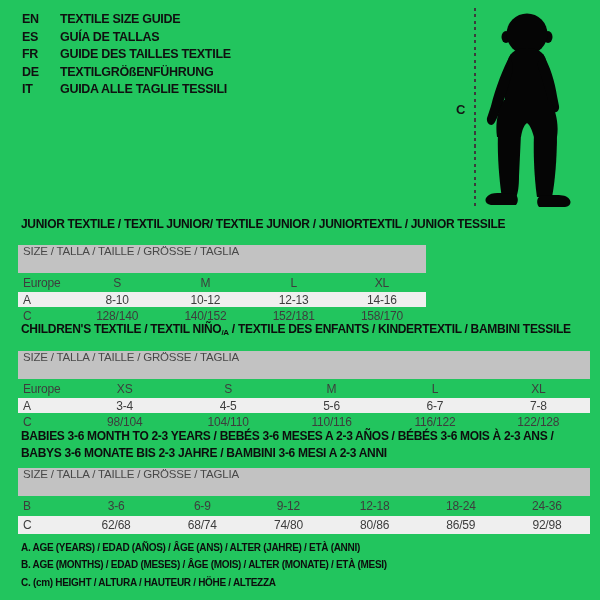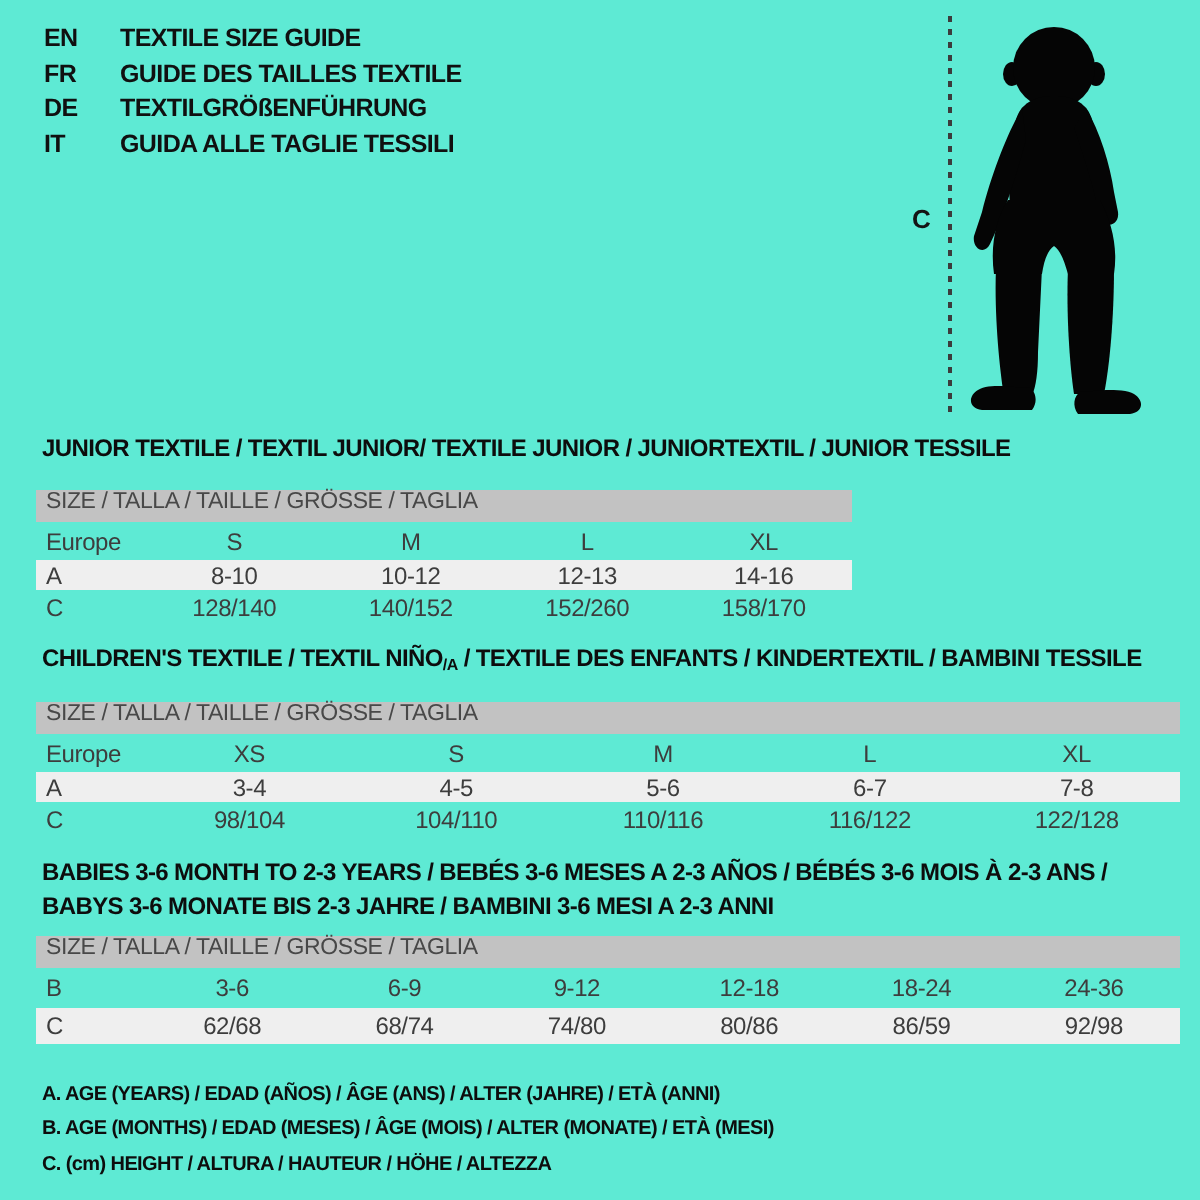--- a/index.html
+++ b/index.html
@@ -1,58 +1,62 @@
 <!DOCTYPE html>
 <html><head>
 <meta charset="utf-8">
 <style>
   html,body { margin:0; padding:0; background:#ffffff; }
   .page {
-    position:relative; width:600px; height:600px; background:#5eead4;
+    position:relative; width:600px; height:600px; background:#22c55e;
     font-family:"Liberation Sans","DejaVu Sans",sans-serif; color:#111;
     overflow:hidden;
   }
   
   .lang-block { position:absolute; left:22px; top:11px; }
   .lang-row { display:flex; font-weight:bold; font-size:12.5px; line-height:17.6px; letter-spacing:-0.3px; color:#101010; }
   .lang-code { width:38px; }
   
   .measure-line {
     position:absolute; left:474px; top:8px; width:2px; height:199px;
     background:repeating-linear-gradient(to bottom,#3c3c3c 0 3px,transparent 3px 6.5px);
   }
   .figure-label { position:absolute; left:456px; top:102px; font-weight:bold; font-size:13px; color:#141414; }
   .baby-svg { position:absolute; left:482px; top:8px; }
   
   .sec-title { position:absolute; left:21px; font-weight:bold; font-size:12px; letter-spacing:-0.3px; color:#0d0d0d; line-height:16.5px; white-space:nowrap; }
   .sub-a { font-size:8px; vertical-align:-2px; }
   
   .size-table { position:absolute; left:18px; font-size:12px; letter-spacing:-0.2px; }
   .tbl-bar {
-    height:16px; line-height:13px; background:#c2c2c2; color:#484848;
+    height:28px; line-height:13px; background:#c2c2c2; color:#484848;
     font-size:11.5px; padding-left:5px; letter-spacing:-0.2px;
   }
   .trow { display:flex; align-items:center; color:#3d3d3d; }
   .trow .c0 { width:50px; padding-left:5px; text-align:left; }
   .trow .c { flex:1; text-align:center; }
   .h19 { height:19px;justify-content:flex-end; } .h15 { height:15px; } .h18 { height:18px; } .h20 { height:20px; }
   .shaded { background:#efefef; }
   
   .footnotes { position:absolute; left:21px; top:539px; }
   .footnote { font-weight:bold; font-size:10px; line-height:17.4px; letter-spacing:-0.3px; color:#0d0d0d; }
 </style>
 </head>
 <body>
 
 <div class="page">
 
   <div class="lang-block">
     <div class="lang-row">
       <span class="lang-code">EN</span>
       <span class="lang-text">TEXTILE SIZE GUIDE</span>
+    </div>
+    <div class="lang-row">
+      <span class="lang-code">ES</span>
+      <span class="lang-text">GUÍA DE TALLAS</span>
     </div>
     <div class="lang-row">
       <span class="lang-code">FR</span>
       <span class="lang-text">GUIDE DES TAILLES TEXTILE</span>
     </div>
     <div class="lang-row">
       <span class="lang-code">DE</span>
       <span class="lang-text">TEXTILGRÖßENFÜHRUNG</span>
     </div>
     <div class="lang-row">
@@ -93,21 +97,21 @@
       <span class="c0">A</span>
       <span class="c">8-10</span>
       <span class="c">10-12</span>
       <span class="c">12-13</span>
       <span class="c">14-16</span>
     </div>
     <div class="trow h18">
       <span class="c0">C</span>
       <span class="c">128/140</span>
       <span class="c">140/152</span>
-      <span class="c">152/260</span>
+      <span class="c">152/181</span>
       <span class="c">158/170</span>
     </div>
   </div>
 
   <div class="sec-title" style="top:321px;"><span>CHILDREN'S TEXTILE / TEXTIL NIÑO</span><span class="sub-a">/A</span><span> / TEXTILE DES ENFANTS / KINDERTEXTIL / BAMBINI TESSILE</span></div>
   <div class="size-table" style="top:351px; width:572px;">
     <div class="tbl-bar">SIZE / TALLA / TAILLE / GRÖSSE / TAGLIA</div>
     <div class="trow h19">
       <span class="c0">Europe</span>
       <span class="c">XS</span>

